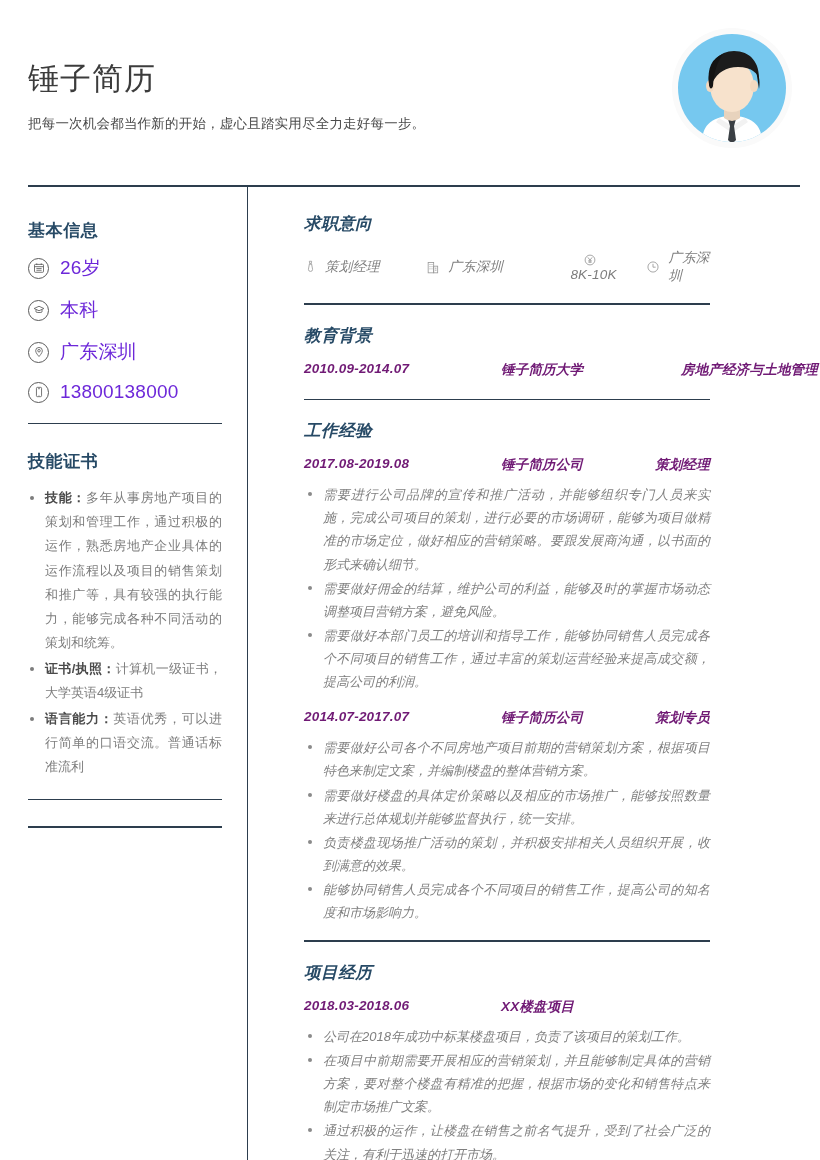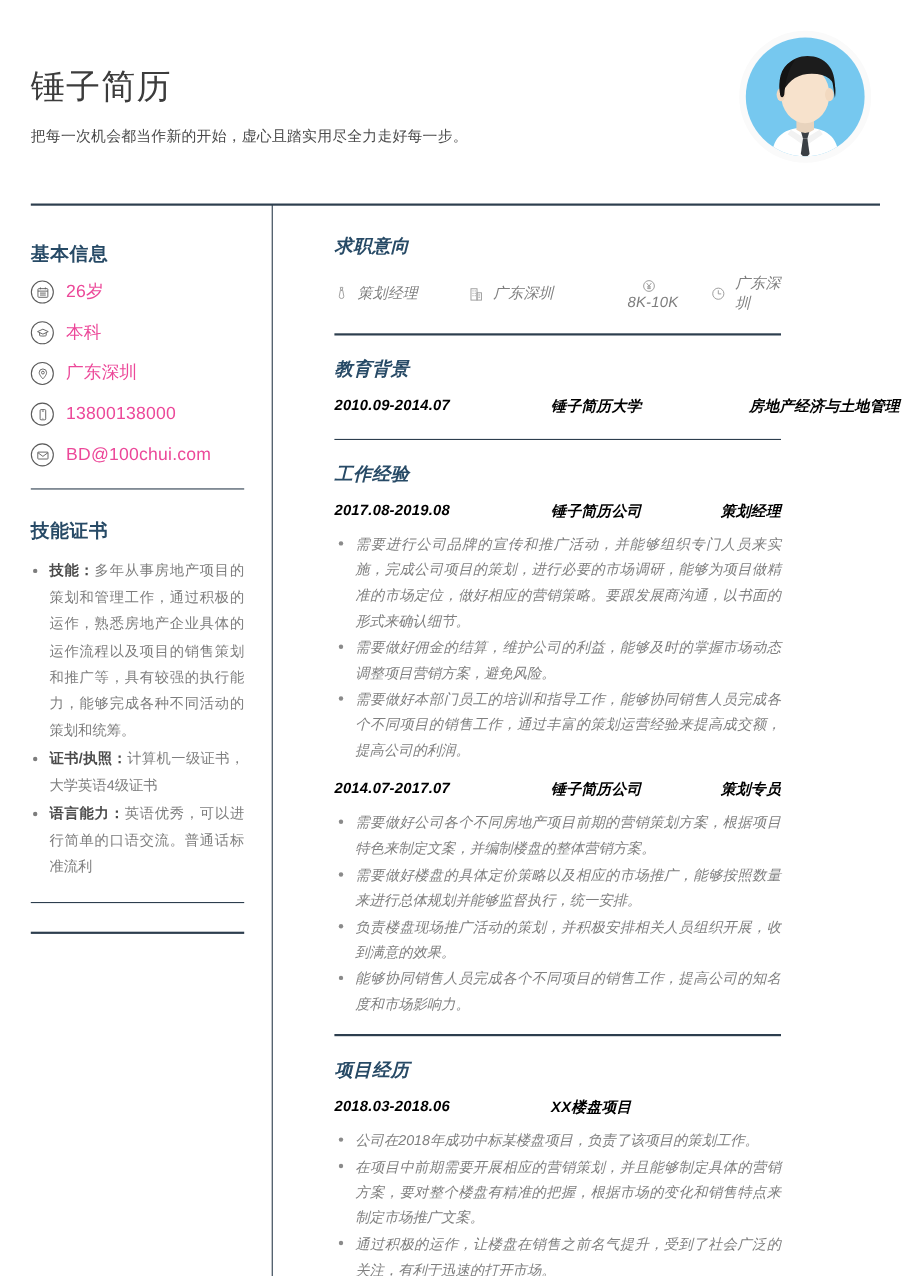--- a/index.html
+++ b/index.html
@@ -115,22 +115,22 @@
     min-width: 21px;
     border: 1.1px solid #5a5a5a;
     border-radius: 50%;
     display: flex;
     align-items: center;
     justify-content: center;
     margin-right: 11px;
   }
   .ic-circle svg { display: block; }
   .info-text {
-    font-size: 16px;
-    color: #ec4899;
+    font-size: 19px;
+    color: #6d28d9;
     letter-spacing: .2px;
   }
 
   .l-divider {
     height: 1.4px;
     background: #2d3e4e;
     margin: 20px 0 26px 0;
     width: 194px;
   }
 
@@ -192,21 +192,21 @@
     height: 1.6px;
     background: #2d3e4e;
     margin: 0 0 20px 0;
   }
 
   
   .entry-head {
     display: flex;
     font-size: 13.5px;
     font-weight: 700;
-    color: #000000;
+    color: #701a75;
     margin-bottom: 9px;
     letter-spacing: .2px;
   }
   .eh-date { width: 197px; flex: none; }
   .eh-org  { flex: 1; }
   .eh-role { text-align: right; white-space: nowrap; }
   .entry-head.edu .eh-org { width: 180px; flex: none; }
   .entry-head.edu .eh-role { flex: 1; text-align: right; }
 
   ul.r-bullets {
@@ -318,29 +318,20 @@
             <span class="ic-circle">
               <svg width="12" height="12" viewBox="0 0 16 16" fill="none" stroke="#5a5a5a" stroke-width="1.1">
                 <rect x="4.6" y="1.8" width="6.8" height="12.4" rx="1.2"></rect>
                 <line x1="6.8" y1="3.6" x2="9.2" y2="3.6"></line>
                 <circle cx="8" cy="12.3" r="0.55" fill="#5a5a5a" stroke="none"></circle>
               </svg>
             </span>
             <span class="info-text">13800138000</span>
           </div>
 
-          <div class="info-row">
-            <span class="ic-circle">
-              <svg width="12" height="12" viewBox="0 0 16 16" fill="none" stroke="#5a5a5a" stroke-width="1.1">
-                <rect x="1.8" y="4" width="12.4" height="8.4" rx="0.8"></rect>
-                <path d="M1.8 4.6 L8 9.2 L14.2 4.6"></path>
-              </svg>
-            </span>
-            <span class="info-text">BD@100chui.com</span>
-          </div>
 
         </div>
       </div>
 
       <div class="l-divider"></div>
 
       <div class="sec-block">
         <div class="sec-title">技能证书</div>
         <ul class="left-bullets">
           <li><b>技能：</b><span>多年从事房地产项目的策划和管理工作，通过积极的运作，熟悉房地产企业具体的运作流程以及项目的销售策划和推广等，具有较强的执行能力，能够完成各种不同活动的策划和统筹。</span></li>

